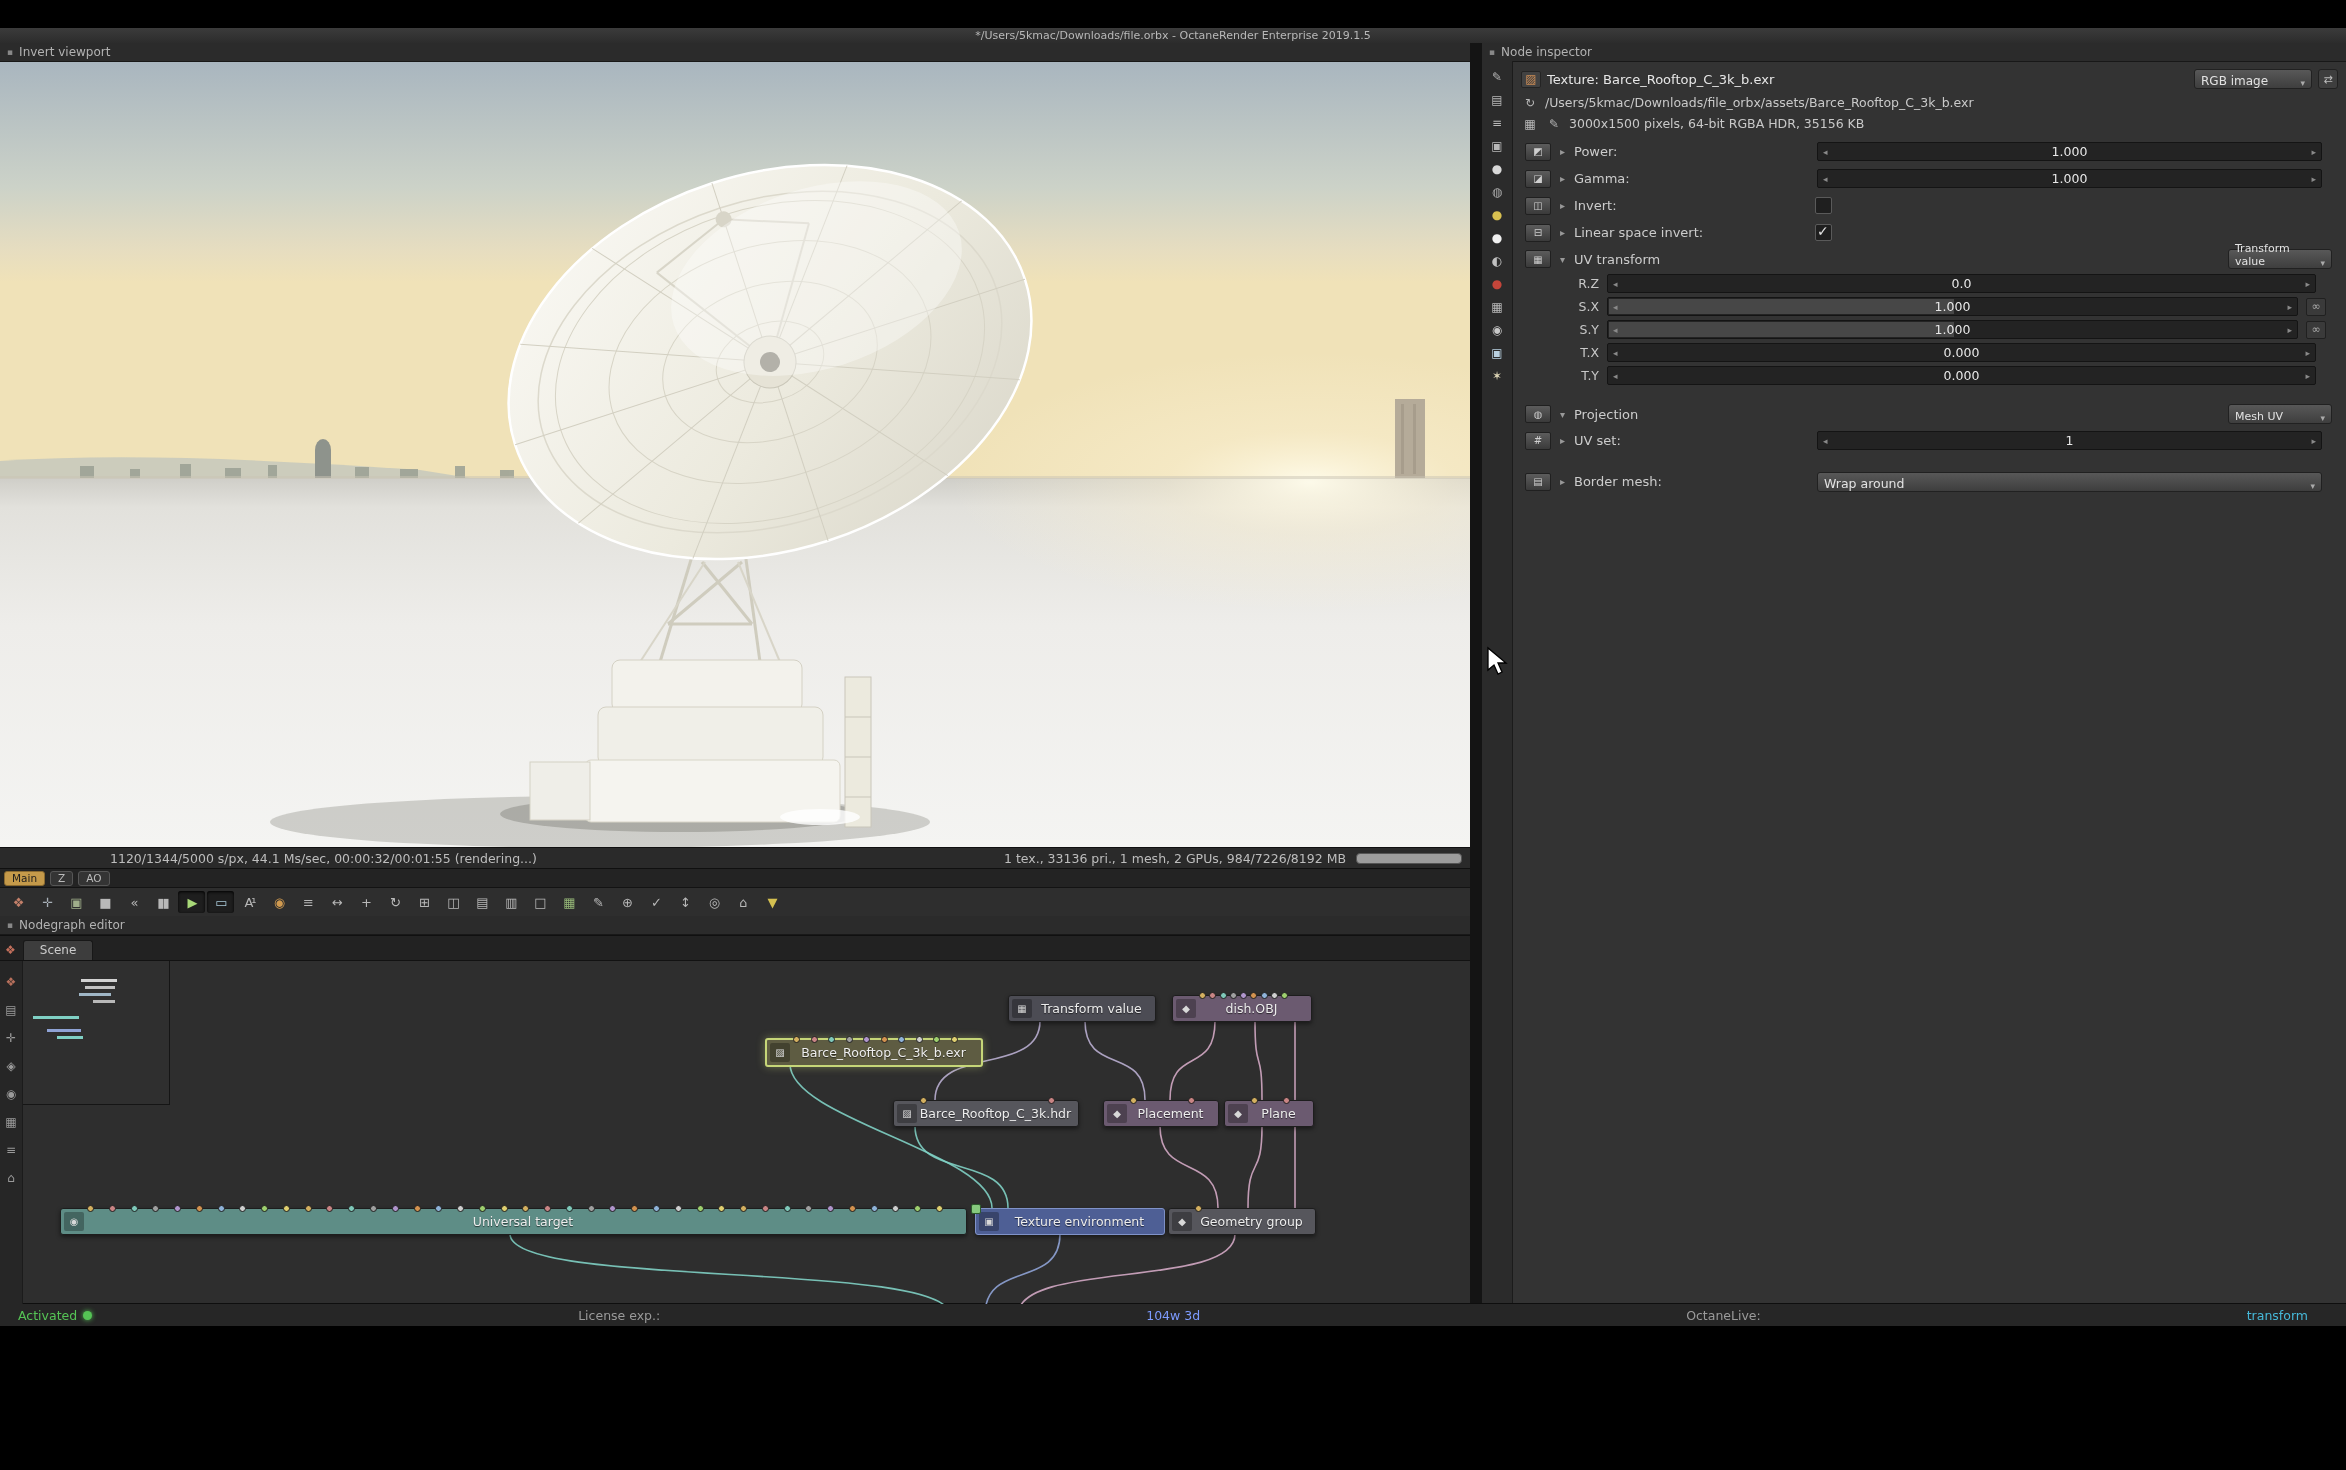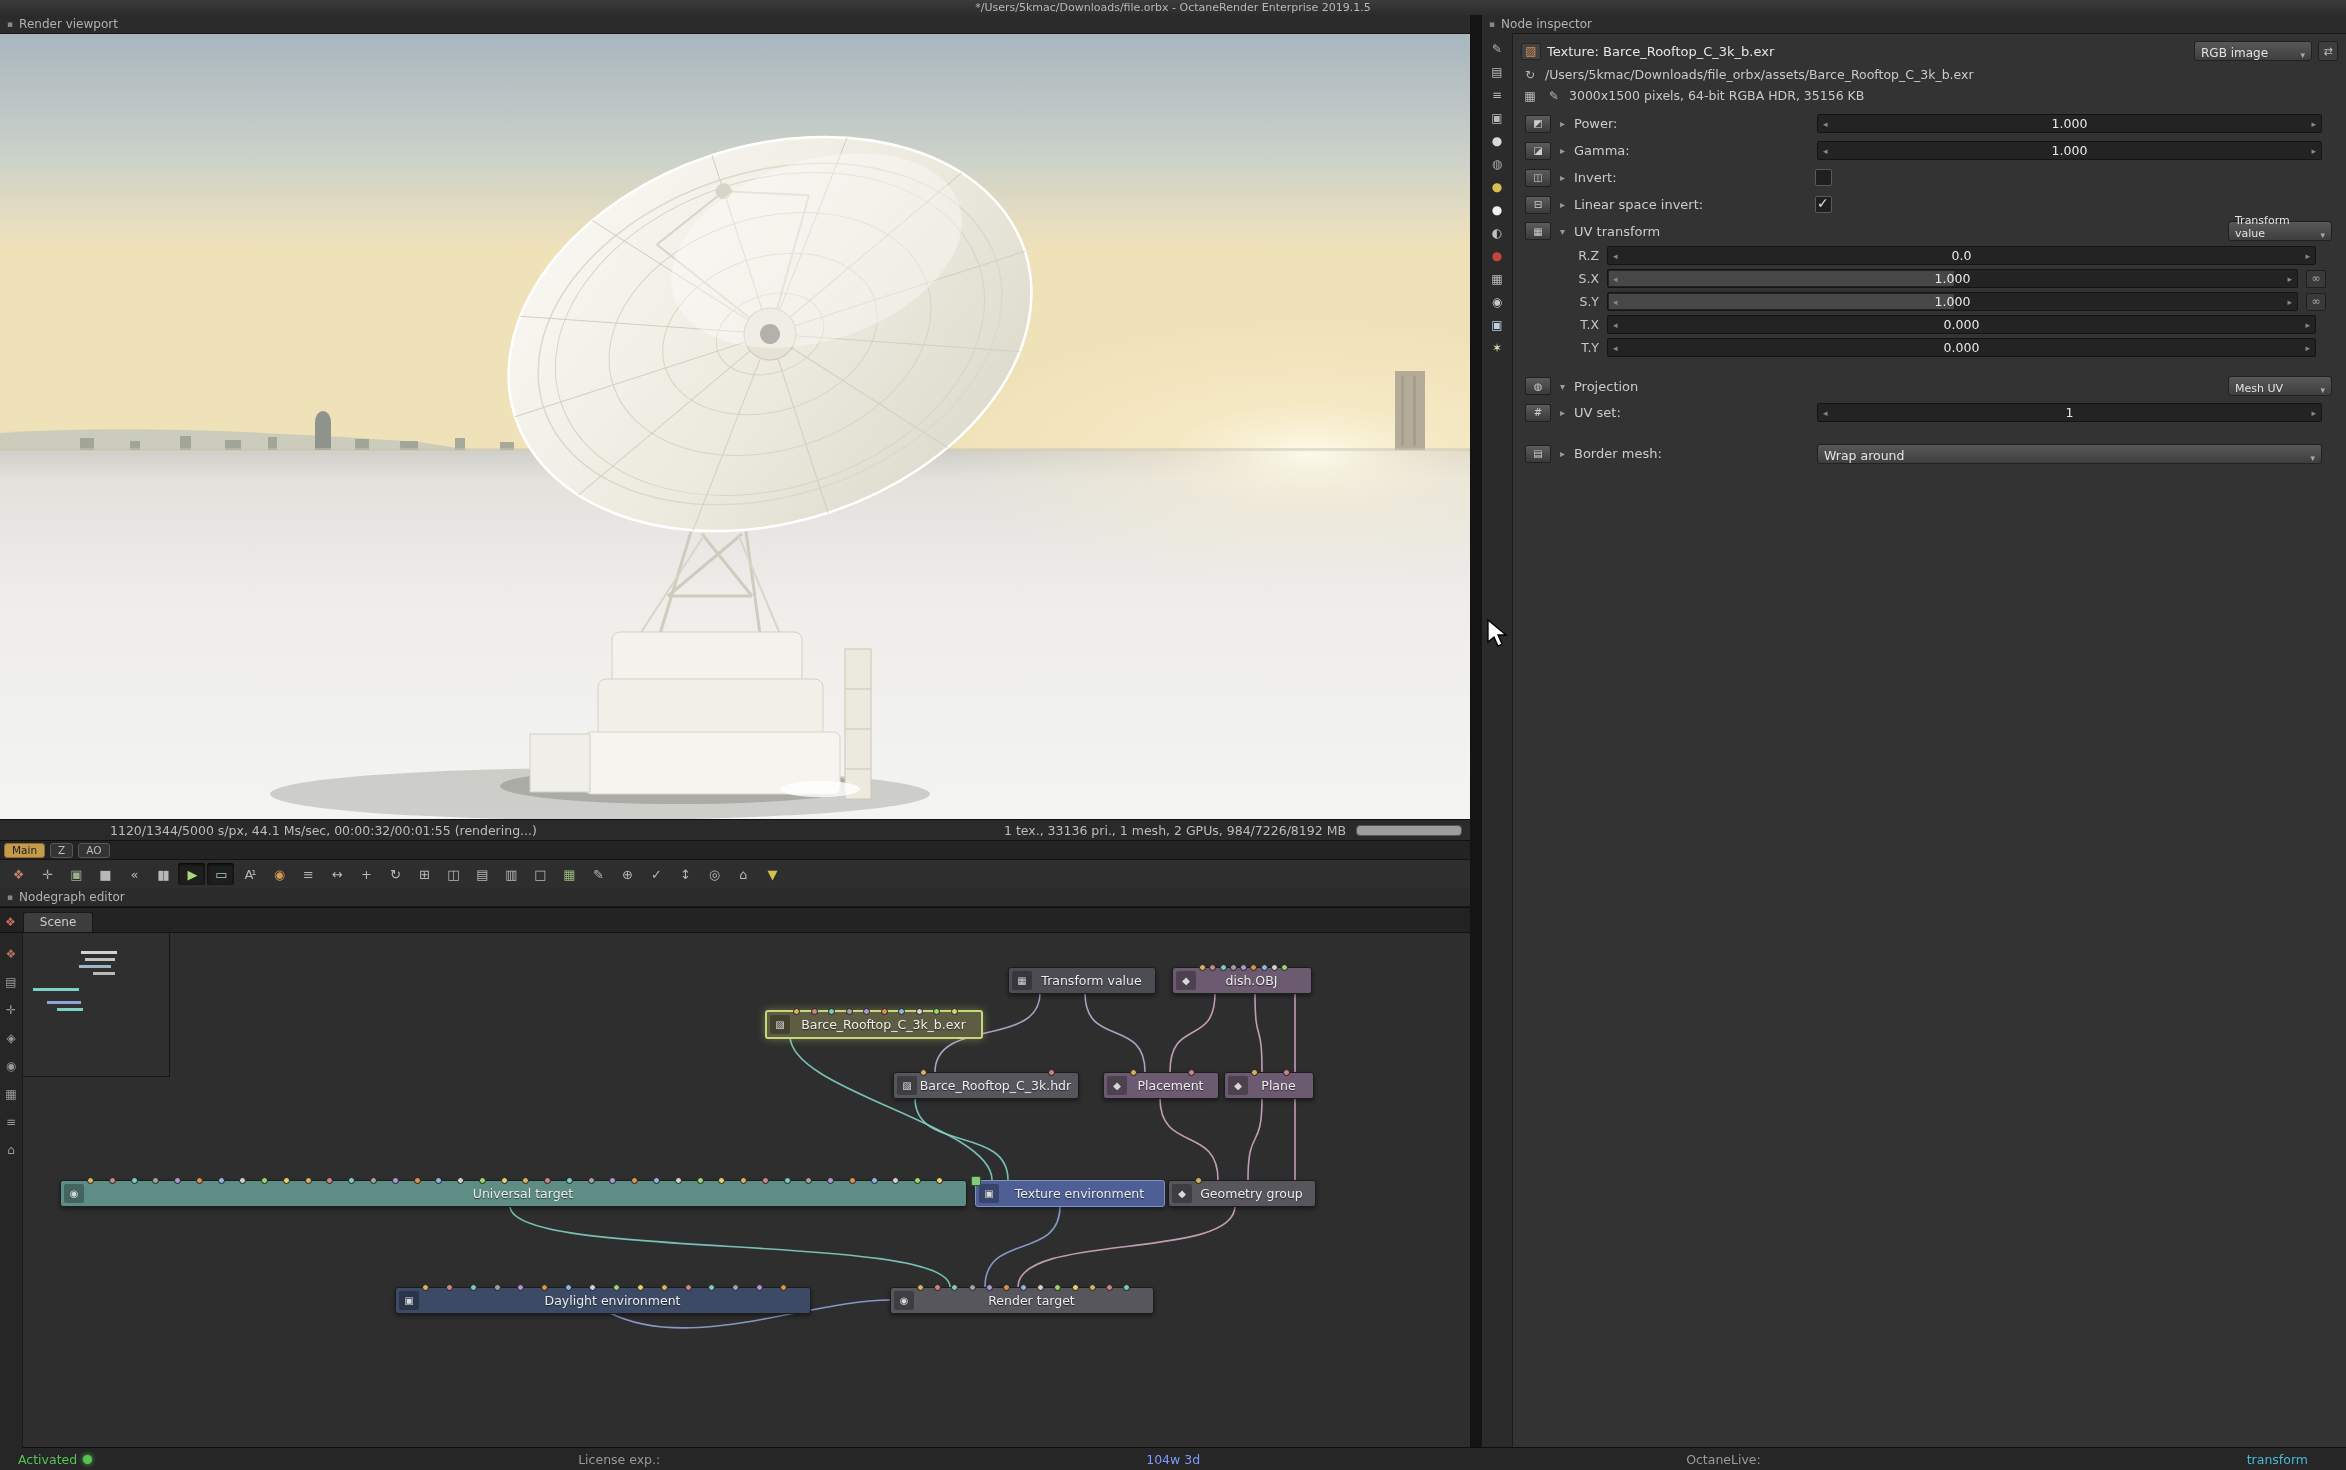--- a/index.html
+++ b/index.html
@@ -1,17 +1,17 @@
 <!DOCTYPE html>
 <html><head>
 <meta charset="utf-8">
 <style>
   html,body{margin:0;padding:0;background:#000;}
-  #app{position:relative;width:2346px;height:1470px;background:#86efac;overflow:hidden;
-       font-family:"DejaVu Sans",sans-serif;color:#ccc;-webkit-font-smoothing:antialiased;}
+  #app{position:relative;width:2346px;height:1298px;background:#86efac;overflow:hidden;
+       font-family:"DejaVu Sans",sans-serif;color:#ccc;margin-top:28px;-webkit-font-smoothing:antialiased;}
   
   .titlebar{position:absolute;top:0;left:0;right:0;height:15px;background:linear-gradient(#3b3b3b,#2c2c2c);
             border-bottom:1px solid #121212;font-size:11px;color:#b8b8b8;text-align:center;line-height:15px;}
   
   .left-col{position:absolute;top:15px;left:0;width:1470px;bottom:22px;background:#262626;display:flex;flex-direction:column;}
   .right-col{position:absolute;top:15px;right:0;width:864px;bottom:22px;background:#333;border-left:12px solid #141414;}
   .panel-header{height:18px;flex:0 0 18px;background:#2b2b2b;border-bottom:1px solid #181818;font-size:12px;color:#b2b2b2;
                 display:flex;align-items:center;padding:0 7px;gap:6px;}
   .ph-icon{font-size:9px;color:#888;}
   
@@ -104,21 +104,21 @@
 <body>
 
 <div id="app">
 
   <div class="titlebar">*/Users/5kmac/Downloads/file.orbx - OctaneRender Enterprise 2019.1.5</div>
 
   <div class="left-col">
 
     <div class="panel-header">
       <span class="ph-icon">▪</span>
-      <span>Render viewport</span>
+      <span>Invert viewport</span>
     </div>
 
     <div class="render-area">
       <svg width="1470" height="785" viewBox="0 0 1470 785">
         <defs>
           <linearGradient id="sky" x1="0" y1="0" x2="0" y2="1">
             <stop offset="0" stop-color="#a9b6bf"></stop>
               <stop offset="0.30" stop-color="#ccd2c8"></stop>
             <stop offset="0.45" stop-color="#e6ddc0"></stop>
               <stop offset="0.53" stop-color="#f0e2b8"></stop>

